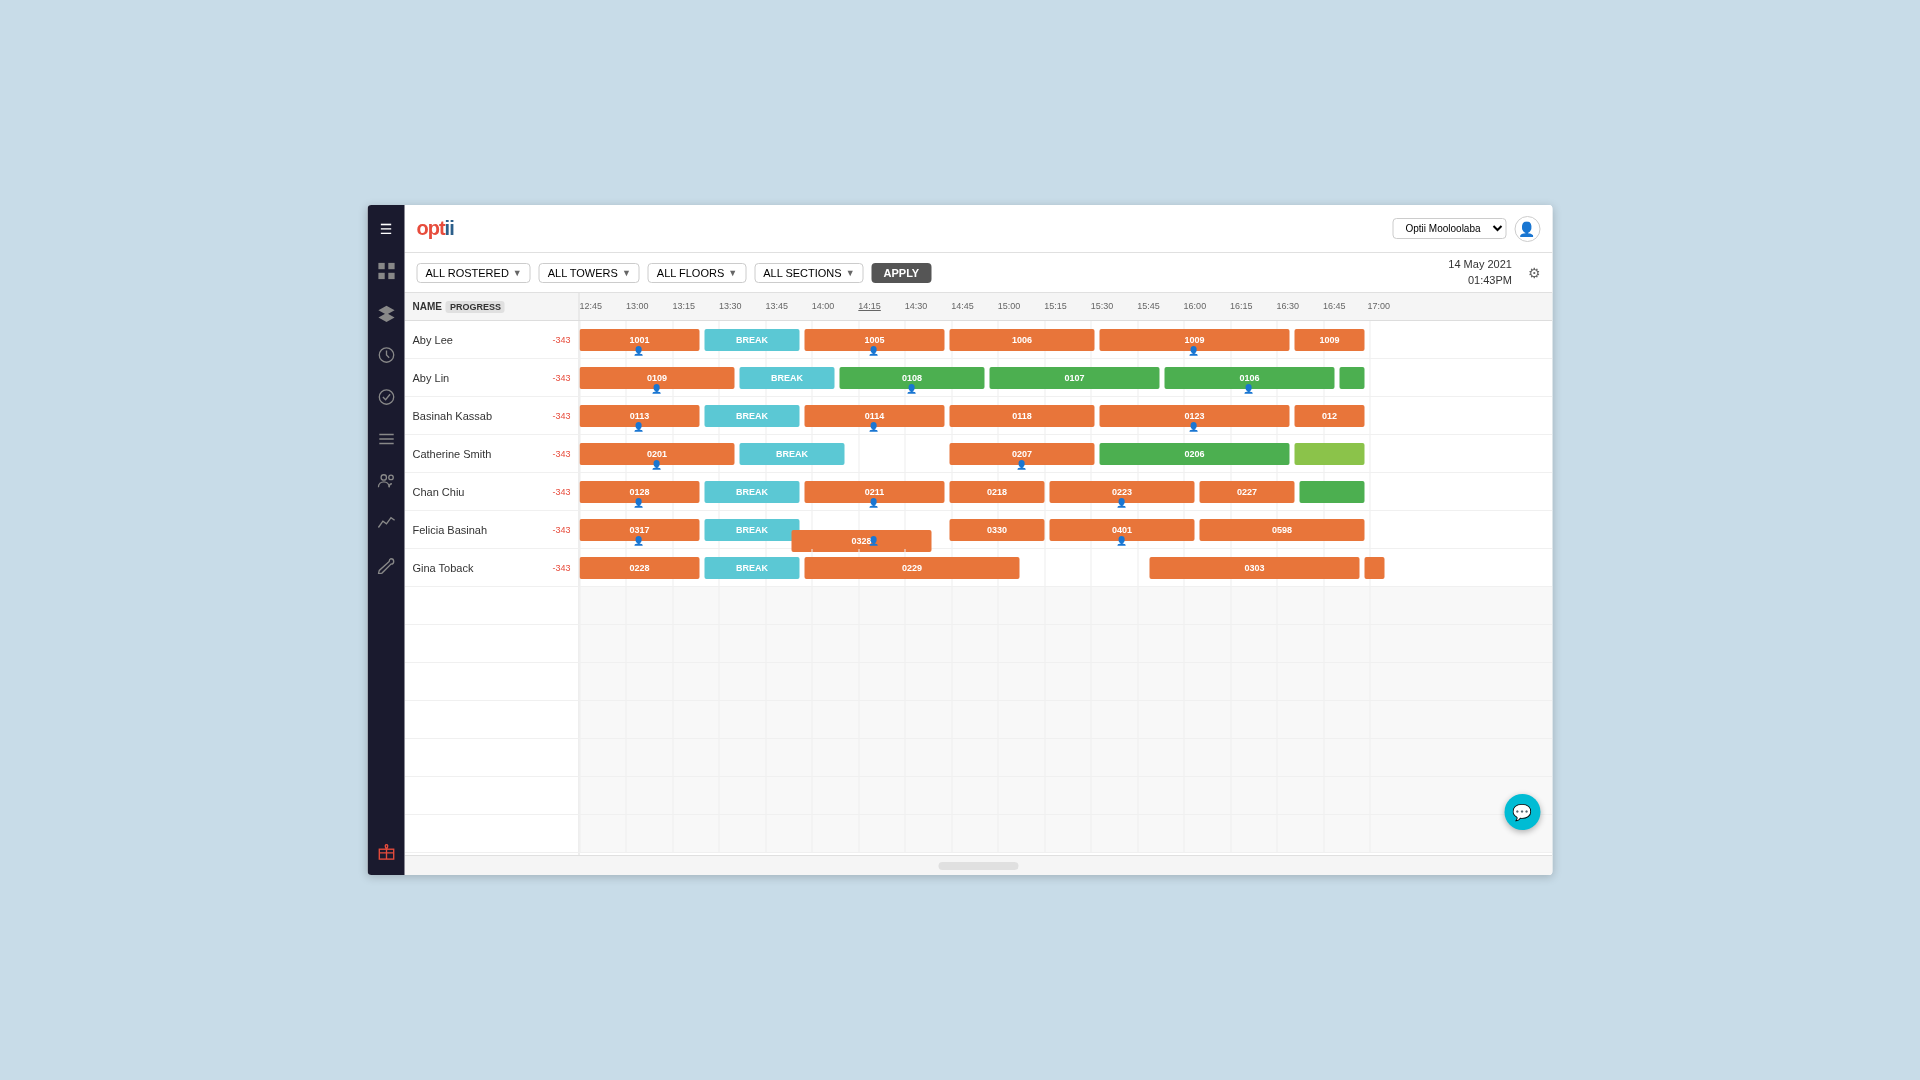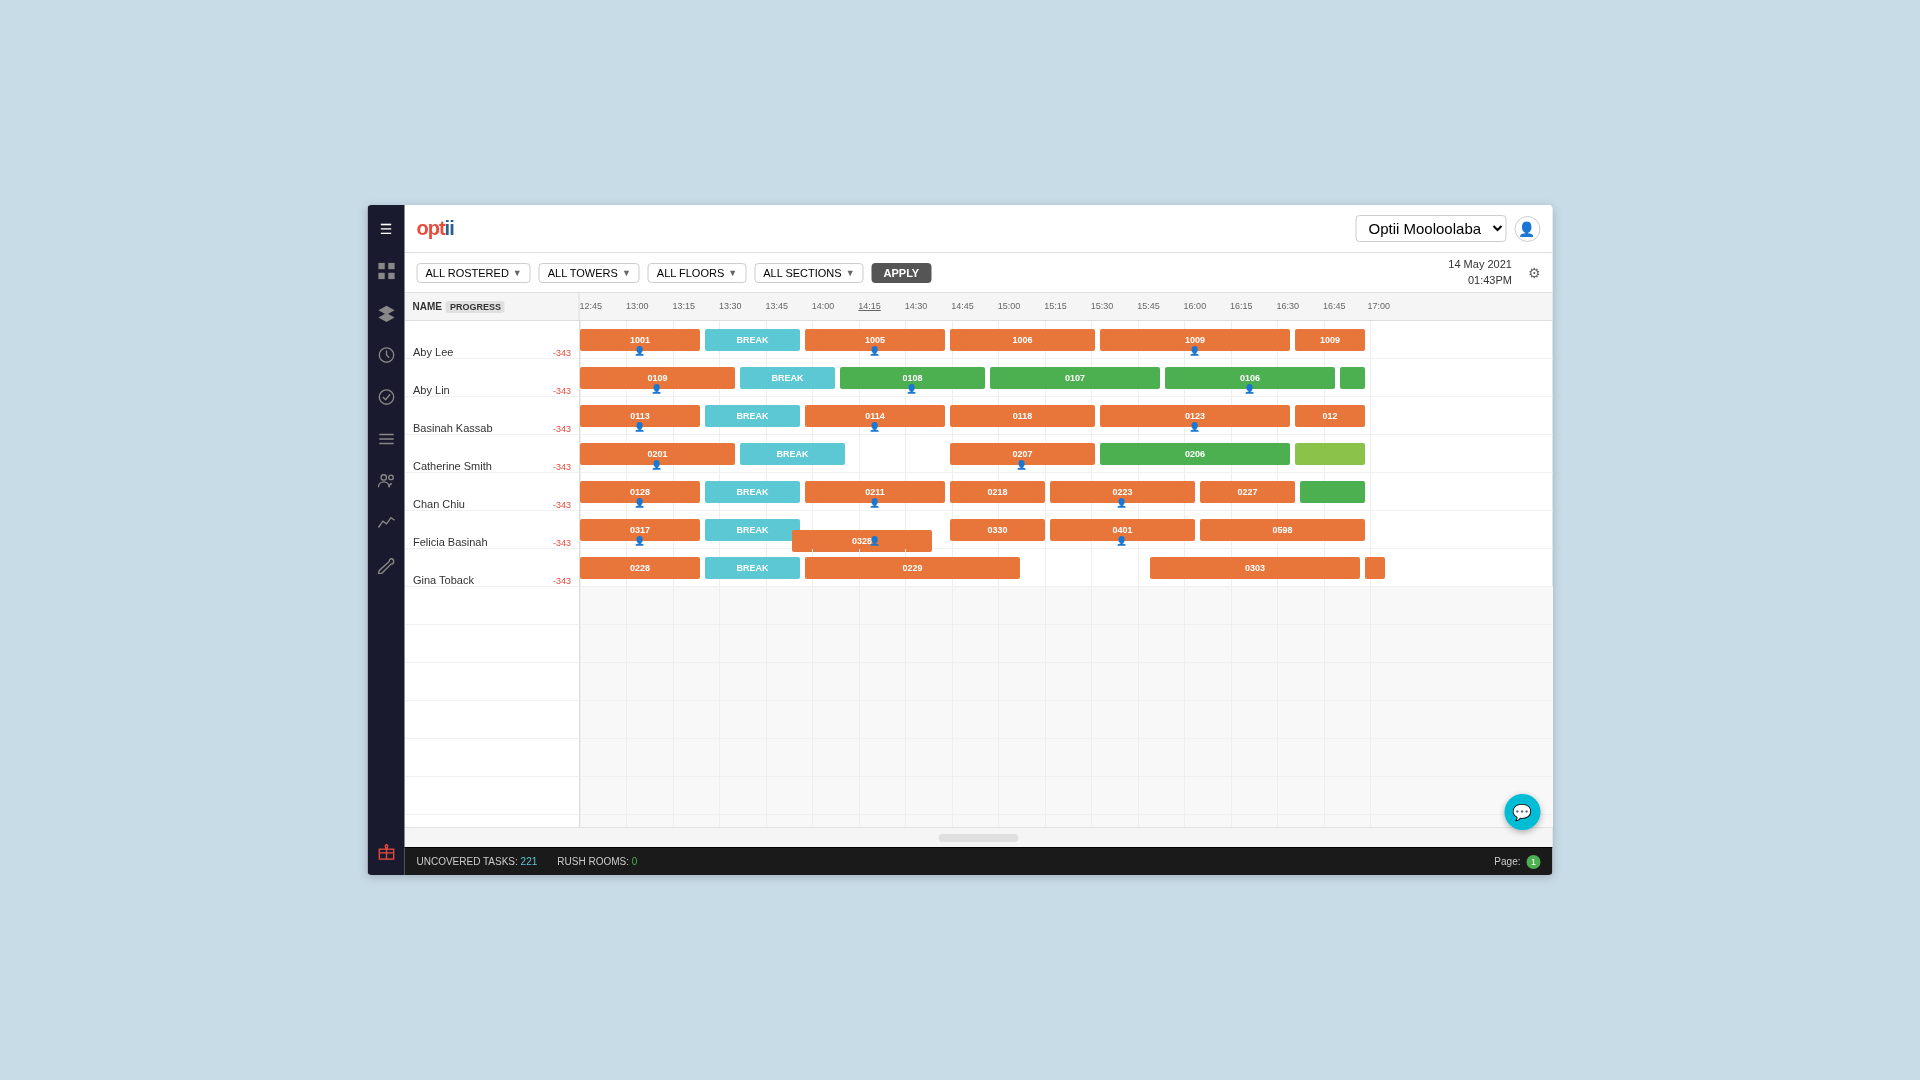--- a/index.html
+++ b/index.html
@@ -83,21 +83,21 @@
     .header-right {
       margin-left: auto;
       display: flex;
       align-items: center;
       gap: 8px;
     }
     .location-select {
       border: 1px solid #ccc;
       border-radius: 4px;
       padding: 3px 8px;
-      font-size: 15px;
+      font-size: 10px;
       background: #fff;
       cursor: pointer;
     }
     .user-icon {
       width: 26px;
       height: 26px;
       border-radius: 50%;
       border: 1px solid #ccc;
       display: flex;
       align-items: center;
@@ -212,21 +212,21 @@
     .name-column {
       width: 175px;
       min-width: 175px;
       border-right: 1px solid #ddd;
       flex-shrink: 0;
     }
     .name-cell {
       height: 38px;
       padding: 0 8px;
       display: flex;
-      align-items: flex-end;
+      align-items: center;
       border-bottom: 1px solid #f0f0f0;
       font-size: 11px;
       color: #333;
       gap: 4px;
     }
     .name-text { flex: 1; }
     .badge-num {
       font-size: 9px;
       color: #e74c3c;
     }
@@ -851,28 +851,16 @@
               <div class="grid-line" style="left: 790px;"></div>
             </div>
           </div>
       </div>
 
       <div style="height: 20px; display:flex; align-items:center; justify-content:center; background:#f5f5f5; border-top:1px solid #e0e0e0;">
         <div class="scroll-indicator"></div>
       </div>
     </div>
 
-    <div class="status-bar">
-      <span class="status-item">
-        <span>UNCOVERED TASKS:</span>&nbsp;<span class="count">221</span>
-      </span>
-      <span class="status-item">
-        <span>RUSH ROOMS:</span>&nbsp;<span class="zero">0</span>
-      </span>
-      <div class="page-indicator">
-        <span>Page:</span>
-        <div class="page-dot">1</div>
-      </div>
-    </div>
   </div>
 
   <div class="chat-btn">💬</div>
 </div>
 
 </body></html>

